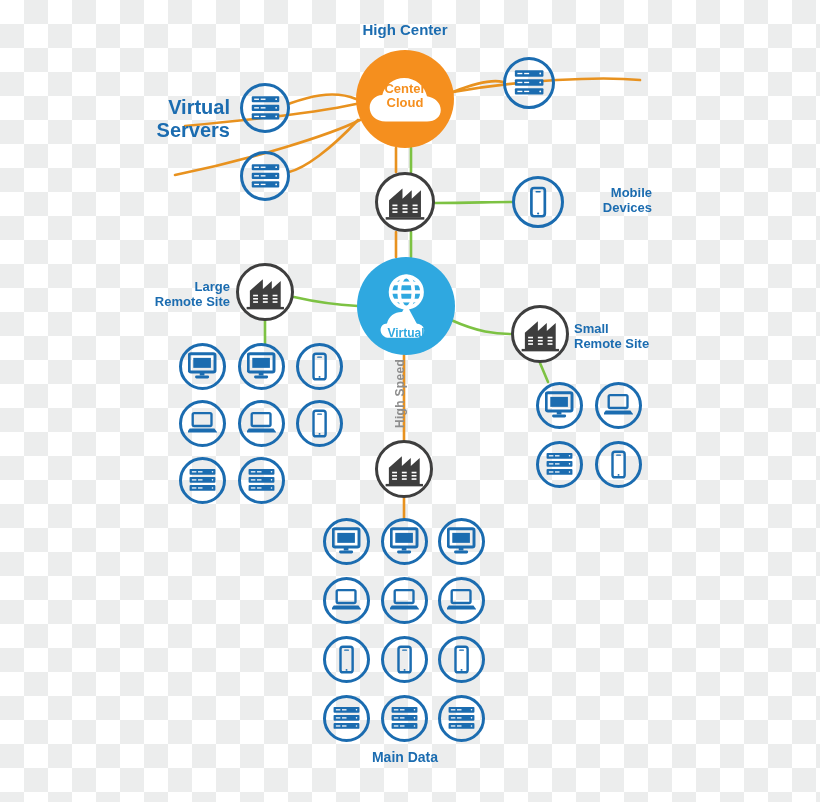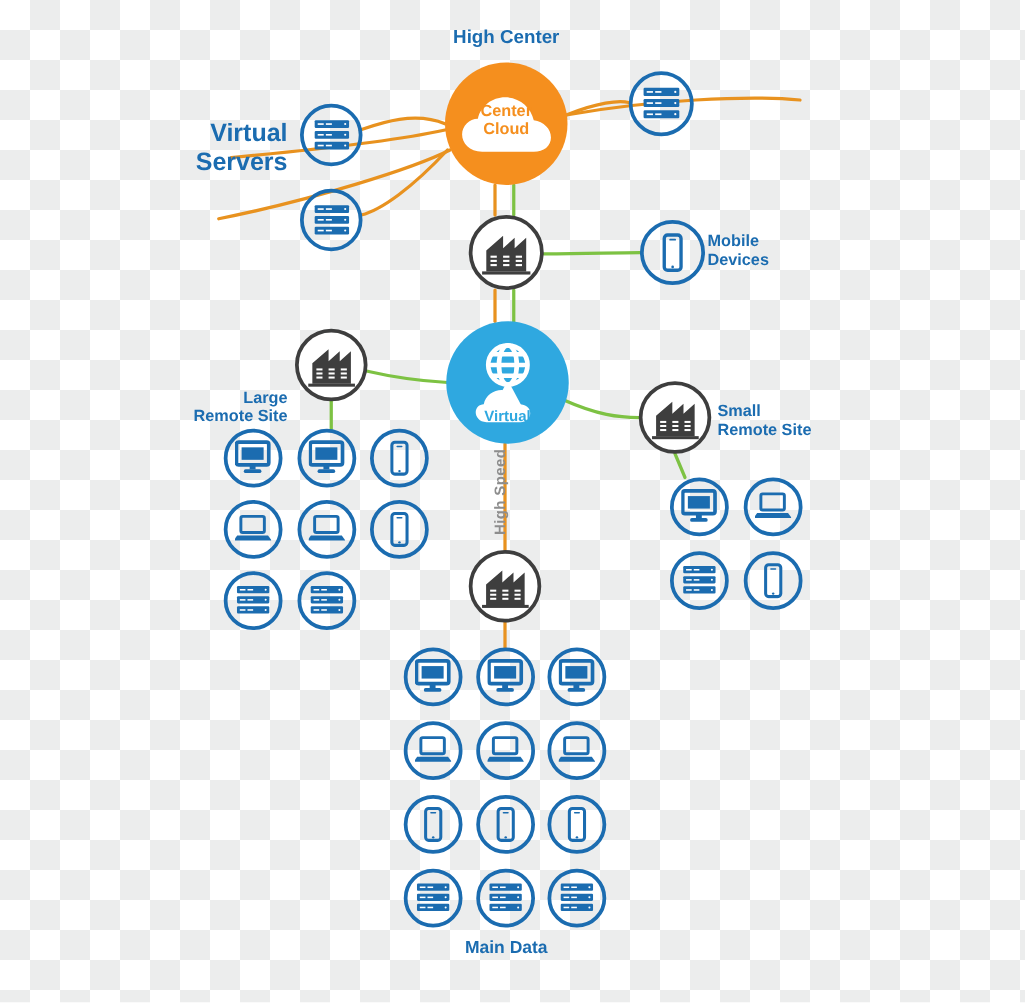--- a/index.html
+++ b/index.html
@@ -553,24 +553,24 @@
           </svg>
         </span>
       </div>
     </div>
 
   <div class="label c" style="left:340px; top:21px; width:130px; font-size:15px;">High Center</div>
 
   <div class="label r" style="left:150px; top:96px; width:80px; font-size:20px;">Virtual
 Servers</div>
 
-  <div class="label l" style="left:566px; top:186px; width:110px; font-size:13px;">Mobile
+  <div class="label l" style="left:542px; top:186px; width:110px; font-size:13px;text-align:right;">Mobile
 Devices</div>
 
-  <div class="label r" style="left:130px; top:280px; width:100px; font-size:13px;margin-top:31px;">Large
+  <div class="label r" style="left:130px; top:280px; width:100px; font-size:13px;">Large
 Remote Site</div>
 
   <div class="label l" style="left:574px; top:322px; width:110px; font-size:13px;">Small
 Remote Site</div>
 
   <div class="label c" style="left:340px; top:749px; width:130px; font-size:14px;">Main Data</div>
 
   <div class="vlabel" style="left:393px; top:428px;">High Speed</div>
 
 <div class="cloudtext" style="left: 365px; top: 82px; width: 80px;">Center

